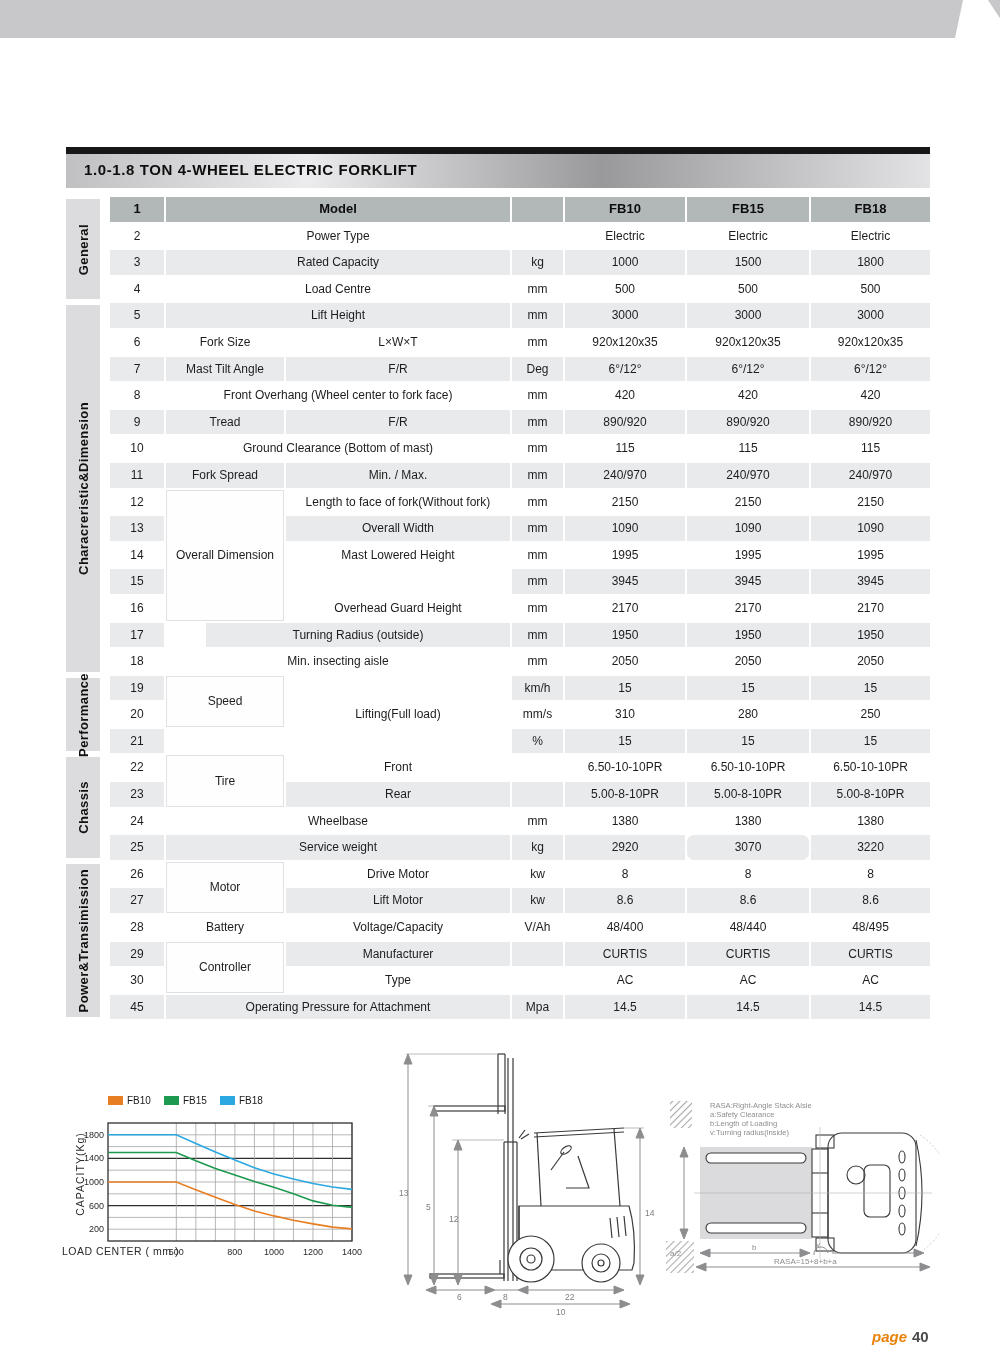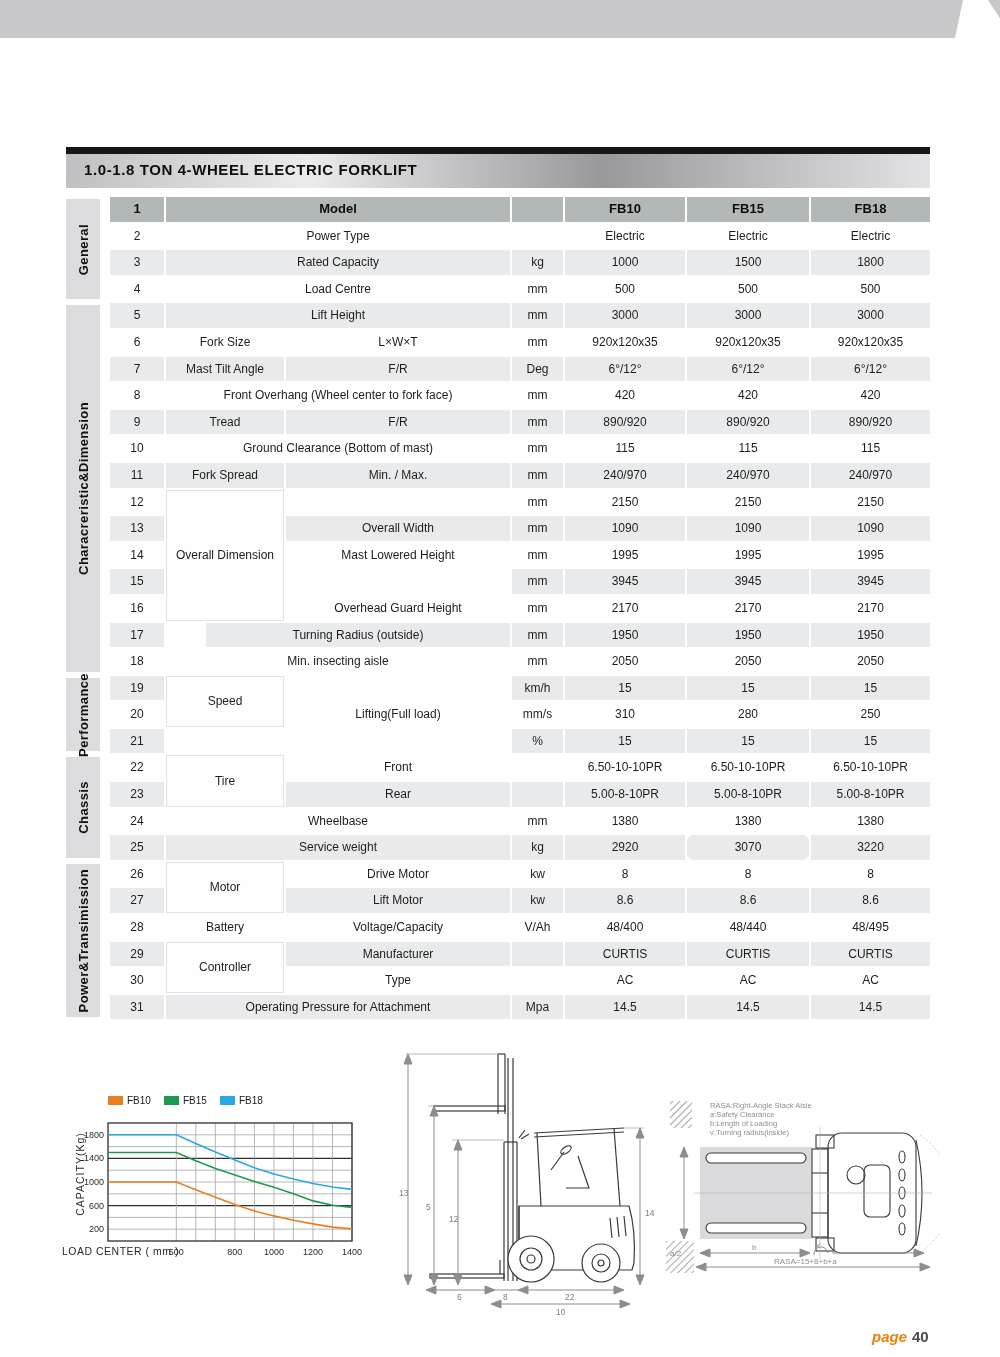--- a/index.html
+++ b/index.html
@@ -152,20 +152,21 @@
     <div class="cell c-white" style="grid-area: 10 / 9;">115</div>
     <div class="cell c-gray" style="grid-area: 11 / 3;">11</div>
     <div class="cell c-gray" style="grid-area: 11 / 4;">Fork Spread</div>
     <div class="cell c-gray" style="grid-area: 11 / 5;">Min. / Max.</div>
     <div class="cell c-gray" style="grid-area: 11 / 6;">mm</div>
     <div class="cell c-gray" style="grid-area: 11 / 7;">240/970</div>
     <div class="cell c-gray" style="grid-area: 11 / 8;">240/970</div>
     <div class="cell c-gray" style="grid-area: 11 / 9;">240/970</div>
     <div class="cell c-white" style="grid-area: 12 / 3;">12</div>
     <div class="cell merged" style="grid-area: 12 / 4 / span 5;">Overall Dimension</div>
+    <div class="cell c-white" style="grid-area: 12 / 5;">Length to face of fork(Without fork)</div>
     <div class="cell c-white" style="grid-area: 12 / 6;">mm</div>
     <div class="cell c-white" style="grid-area: 12 / 7;">2150</div>
     <div class="cell c-white" style="grid-area: 12 / 8;">2150</div>
     <div class="cell c-white" style="grid-area: 12 / 9;">2150</div>
     <div class="cell c-gray" style="grid-area: 13 / 3;">13</div>
     <div class="cell c-gray" style="grid-area: 13 / 5;">Overall Width</div>
     <div class="cell c-gray" style="grid-area: 13 / 6;">mm</div>
     <div class="cell c-gray" style="grid-area: 13 / 7;">1090</div>
     <div class="cell c-gray" style="grid-area: 13 / 8;">1090</div>
     <div class="cell c-gray" style="grid-area: 13 / 9;">1090</div>
@@ -267,21 +268,21 @@
     <div class="cell c-gray" style="grid-area: 29 / 6;"></div>
     <div class="cell c-gray" style="grid-area: 29 / 7;">CURTIS</div>
     <div class="cell c-gray" style="grid-area: 29 / 8;">CURTIS</div>
     <div class="cell c-gray" style="grid-area: 29 / 9;">CURTIS</div>
     <div class="cell c-white" style="grid-area: 30 / 3;">30</div>
     <div class="cell c-white" style="grid-area: 30 / 5;">Type</div>
     <div class="cell c-white" style="grid-area: 30 / 6;"></div>
     <div class="cell c-white" style="grid-area: 30 / 7;">AC</div>
     <div class="cell c-white" style="grid-area: 30 / 8;">AC</div>
     <div class="cell c-white" style="grid-area: 30 / 9;">AC</div>
-    <div class="cell c-gray" style="grid-area: 31 / 3;">31</div>
+    <div class="cell c-gray" style="grid-area: 31 / 3;">45</div>
     <div class="cell c-gray" style="grid-area: 31 / 4 / auto / span 2;">Operating Pressure for Attachment</div>
     <div class="cell c-gray" style="grid-area: 31 / 6;">Mpa</div>
     <div class="cell c-gray" style="grid-area: 31 / 7;">14.5</div>
     <div class="cell c-gray" style="grid-area: 31 / 8;">14.5</div>
     <div class="cell c-gray" style="grid-area: 31 / 9;">14.5</div>
   </div>
 
 <div class="chart-wrap">
   <span class="chart-ylabel">CAPACITY(Kg)</span>
   <svg id="chart-svg" width="308" height="190" viewBox="0 0 308 190">

